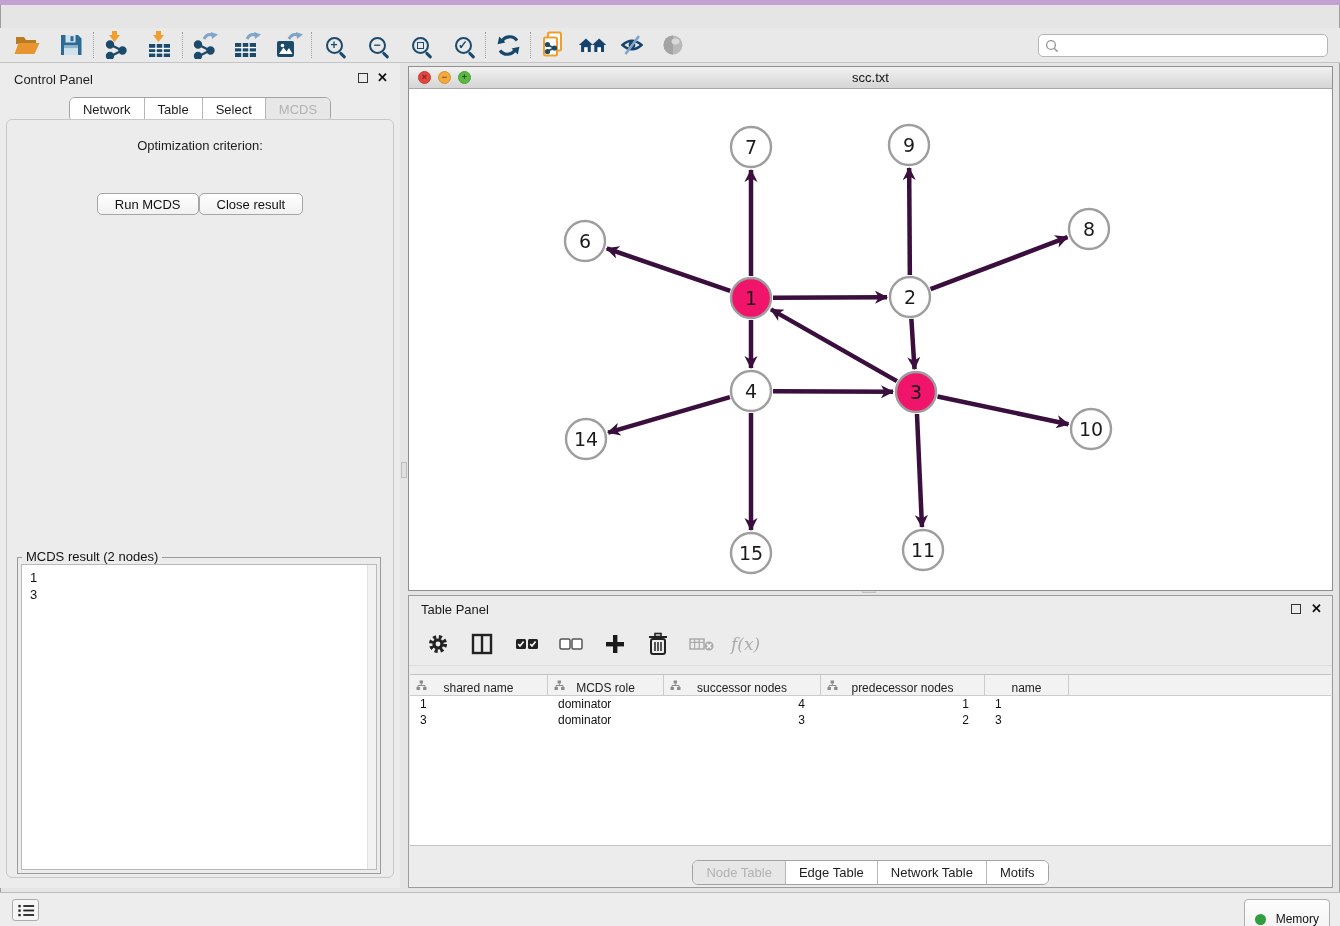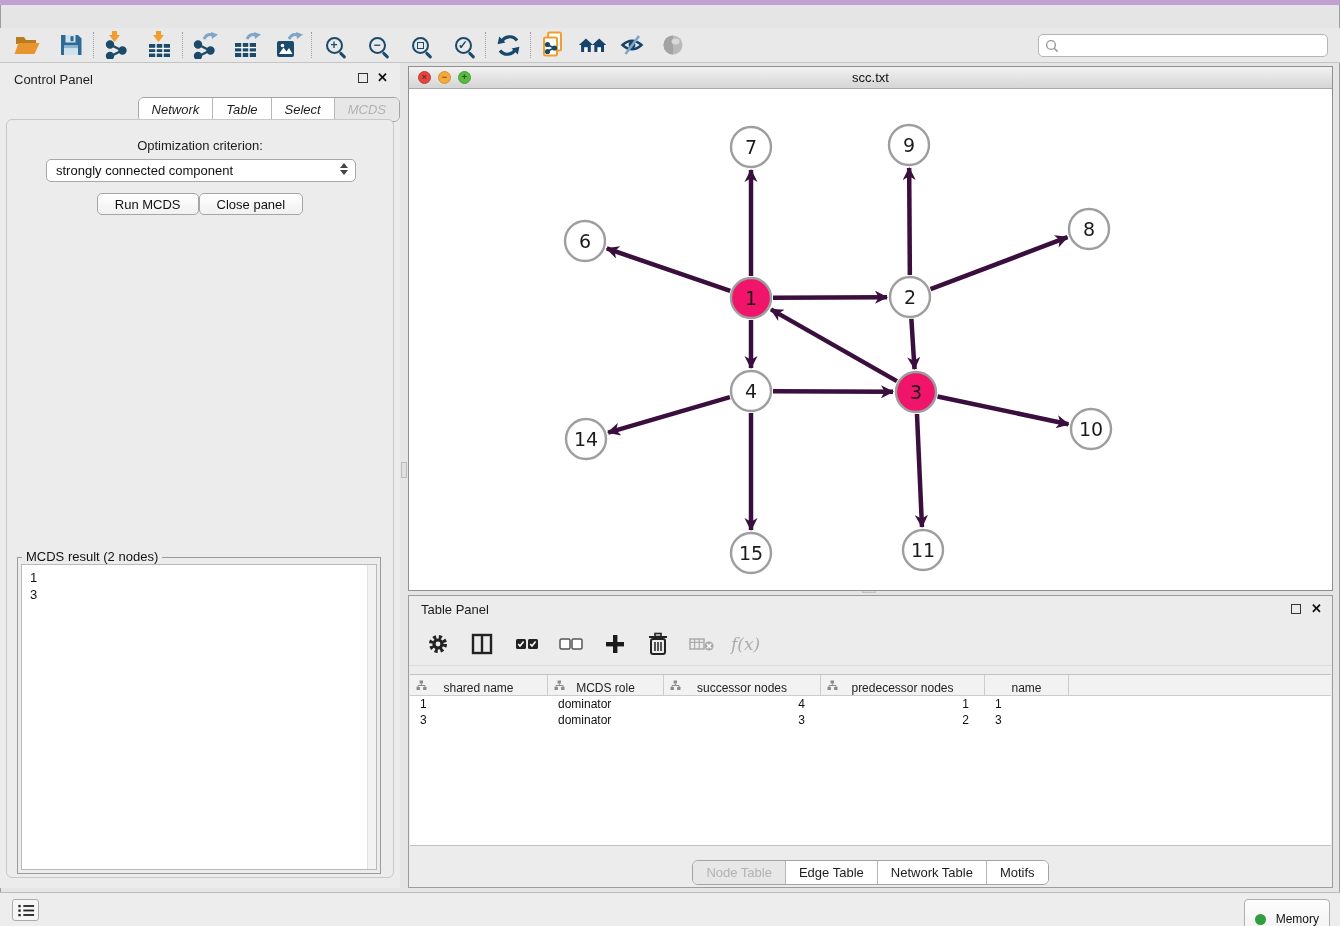--- a/index.html
+++ b/index.html
@@ -38,21 +38,21 @@
   .control-panel { position:absolute; left:0; top:63px; width:400px; height:825px; background:#ECECEC;padding-left:6px; }
   .panel-title { position:absolute; left:14px; top:9px; font-size:13px; color:#1e1e1e; }
   .panel-icons { position:absolute; right:12px; top:10px; display:flex; gap:9px; align-items:center; }
   .float-ic { width:10px; height:10px; border:1.6px solid #333; }
   .close-ic { font-size:13px; font-weight:bold; color:#111; line-height:10px; }
 
   .seg-tabs { display:inline-flex; border:1px solid #A3A3A3; border-radius:6px; overflow:hidden; background:#fff; }
   .seg-tab { padding:4px 13px; font-size:13px; color:#1d1d1d; background:#fff; border-left:1px solid #B7B7B7; cursor:default; white-space:nowrap; }
   .seg-tab:first-child { border-left:none; }
   .seg-tab.selected { background:#E7E7E7; color:#B2B2B2; }
-  .cp-tabs { position:absolute; left:0; right:0; top:34px; text-align:right;font-style:italic; }
+  .cp-tabs { position:absolute; left:0; right:0; top:34px; text-align:center; }
 
   .cp-pane { position:absolute; left:6px; right:6px; top:56px; bottom:10px;
              border:1px solid #C8C8C8; border-radius:6px; background:#ECECEC; }
   .opt-label { position:absolute; left:0; right:0; top:18px; text-align:center; font-size:13px; color:#1c1c1c; }
   .opt-select { position:absolute; left:39px; top:39px; width:310px; height:23px; background:#fff;
                 border:1px solid #A8A8A8; border-radius:5px; font-size:13px; color:#111;
                 display:flex; align-items:center; padding-left:9px; }
   .stepper { position:absolute; right:7px; top:3px; display:flex; flex-direction:column; gap:2px; }
   .stepper span { width:0; height:0; border-left:4px solid transparent; border-right:4px solid transparent; }
   .step-up { border-bottom:5px solid #444; }
@@ -306,30 +306,23 @@
     <div class="cp-tabs">
       <div class="seg-tabs" id="cp-tabs-strip">
           <div class="seg-tab">Network</div>
           <div class="seg-tab">Table</div>
           <div class="seg-tab">Select</div>
           <div class="seg-tab selected">MCDS</div>
         </div>
     </div>
     <div class="cp-pane">
       <div class="opt-label">Optimization criterion:</div>
-      <div class="opt-select">
-        <span>strongly connected component</span>
-        <div class="stepper">
-          <span class="step-up"></span>
-            <span class="step-dn"></span>
-        </div>
-      </div>
       <div class="cp-buttons">
         <button class="pbtn">Run MCDS</button>
-        <button class="pbtn">Close panel</button>
+        <button class="pbtn">Close result</button>
       </div>
       <div class="mcds-box">
         <div class="mcds-legend">MCDS result (2 nodes)</div>
         <div class="mcds-text" id="mcds-lines">
           <div class="mcds-scroll"></div>
         <div>1</div>
             <div>3</div>
           </div>
       </div>
     </div>

